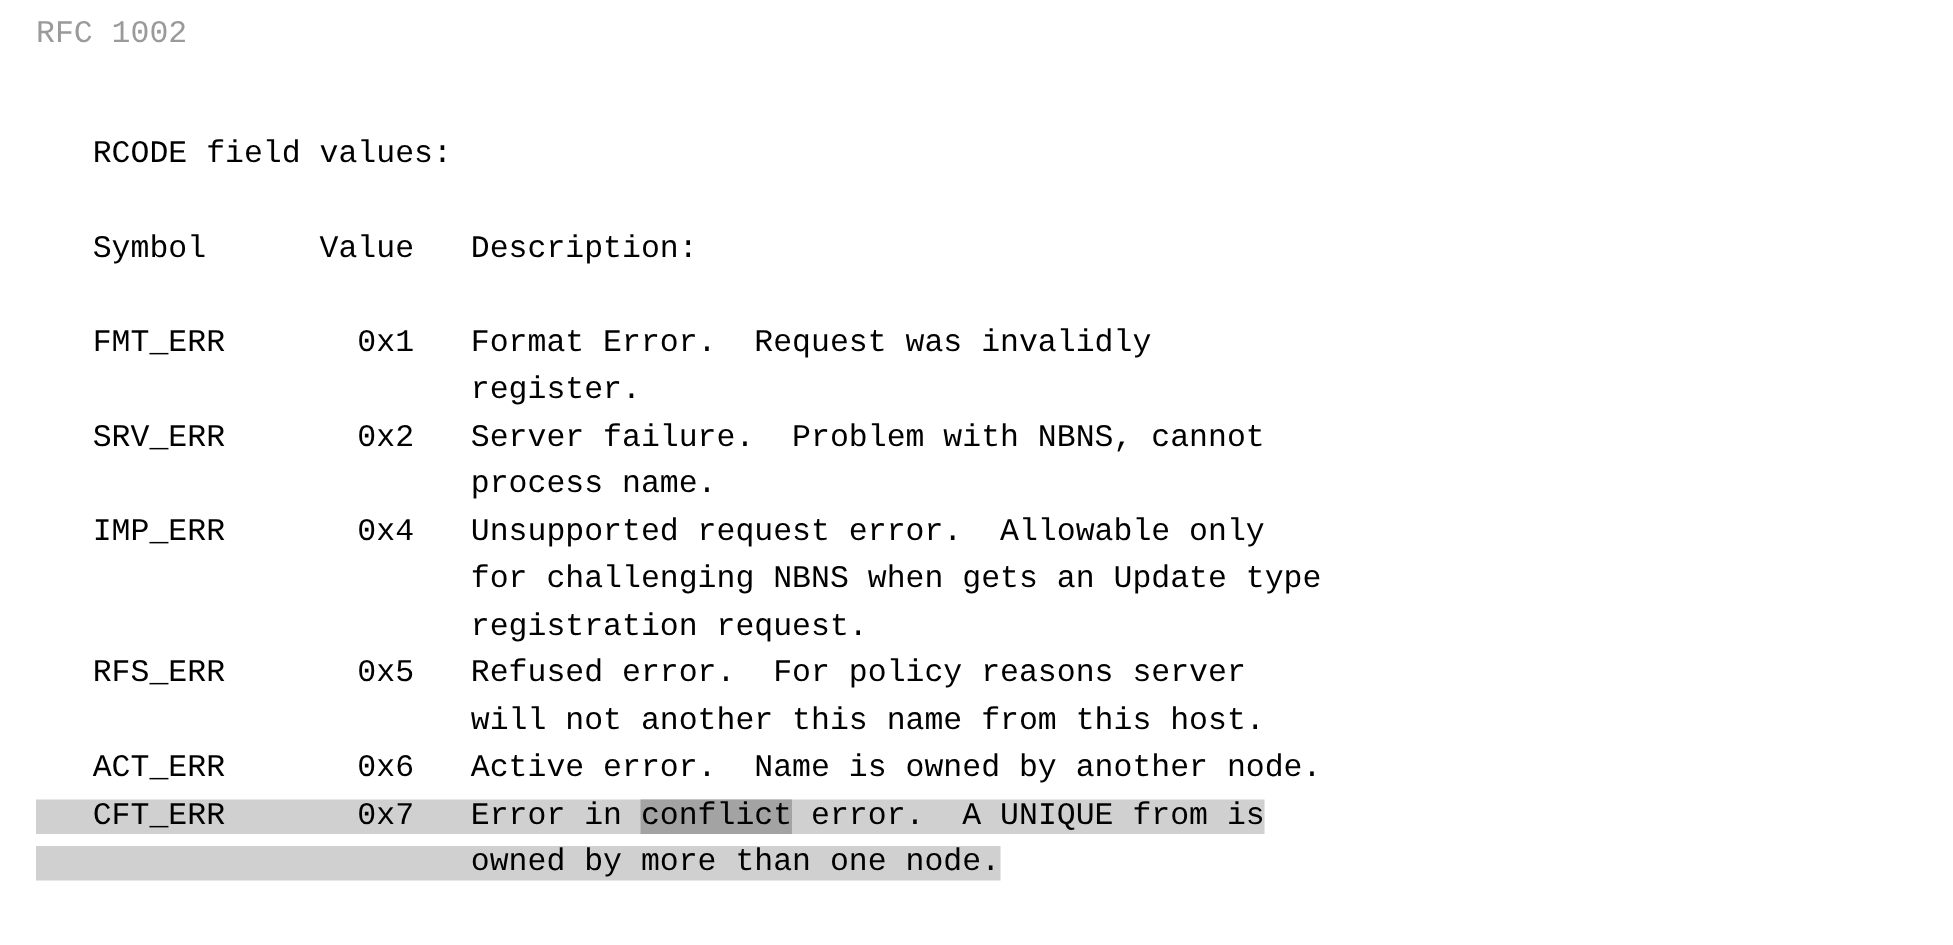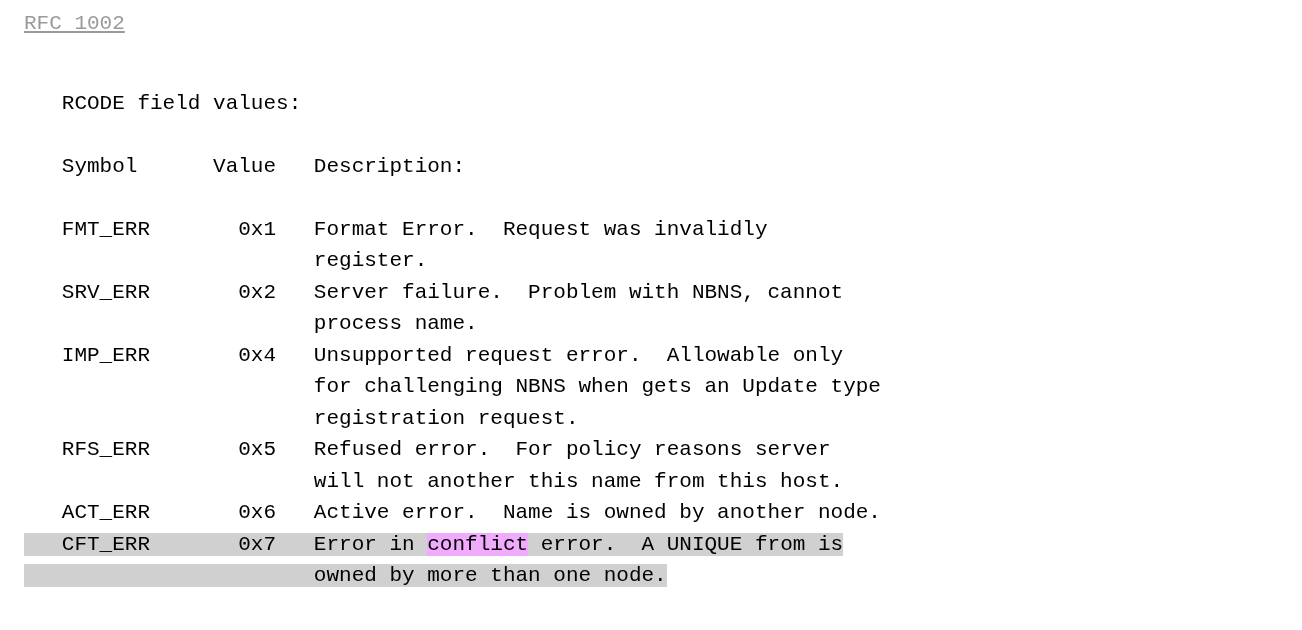--- a/index.html
+++ b/index.html
@@ -14,33 +14,32 @@
     .page {
       padding: 8px 24px 24px 24px;
     }
     .header {
       display: flex;
       justify-content: space-between;
       color: #9a9a9a;
       margin-bottom: 48px;
     }
     .rfc-link {
-      text-decoration: underline;
       color: #9a9a9a;
       cursor: pointer;
     }
     .content {
       white-space: pre;
     }
     .hl-line {
       background: #d0d0d0;
       display: inline;
     }
     .hl-word {
-      background: #f0abfc;
+      background: #a3a3a3;
     }
   </style>
 </head>
 <body>
 
 <div class="page">
   <div class="header">
     <span class="rfc-link">RFC 1002</span>
   </div>
 

